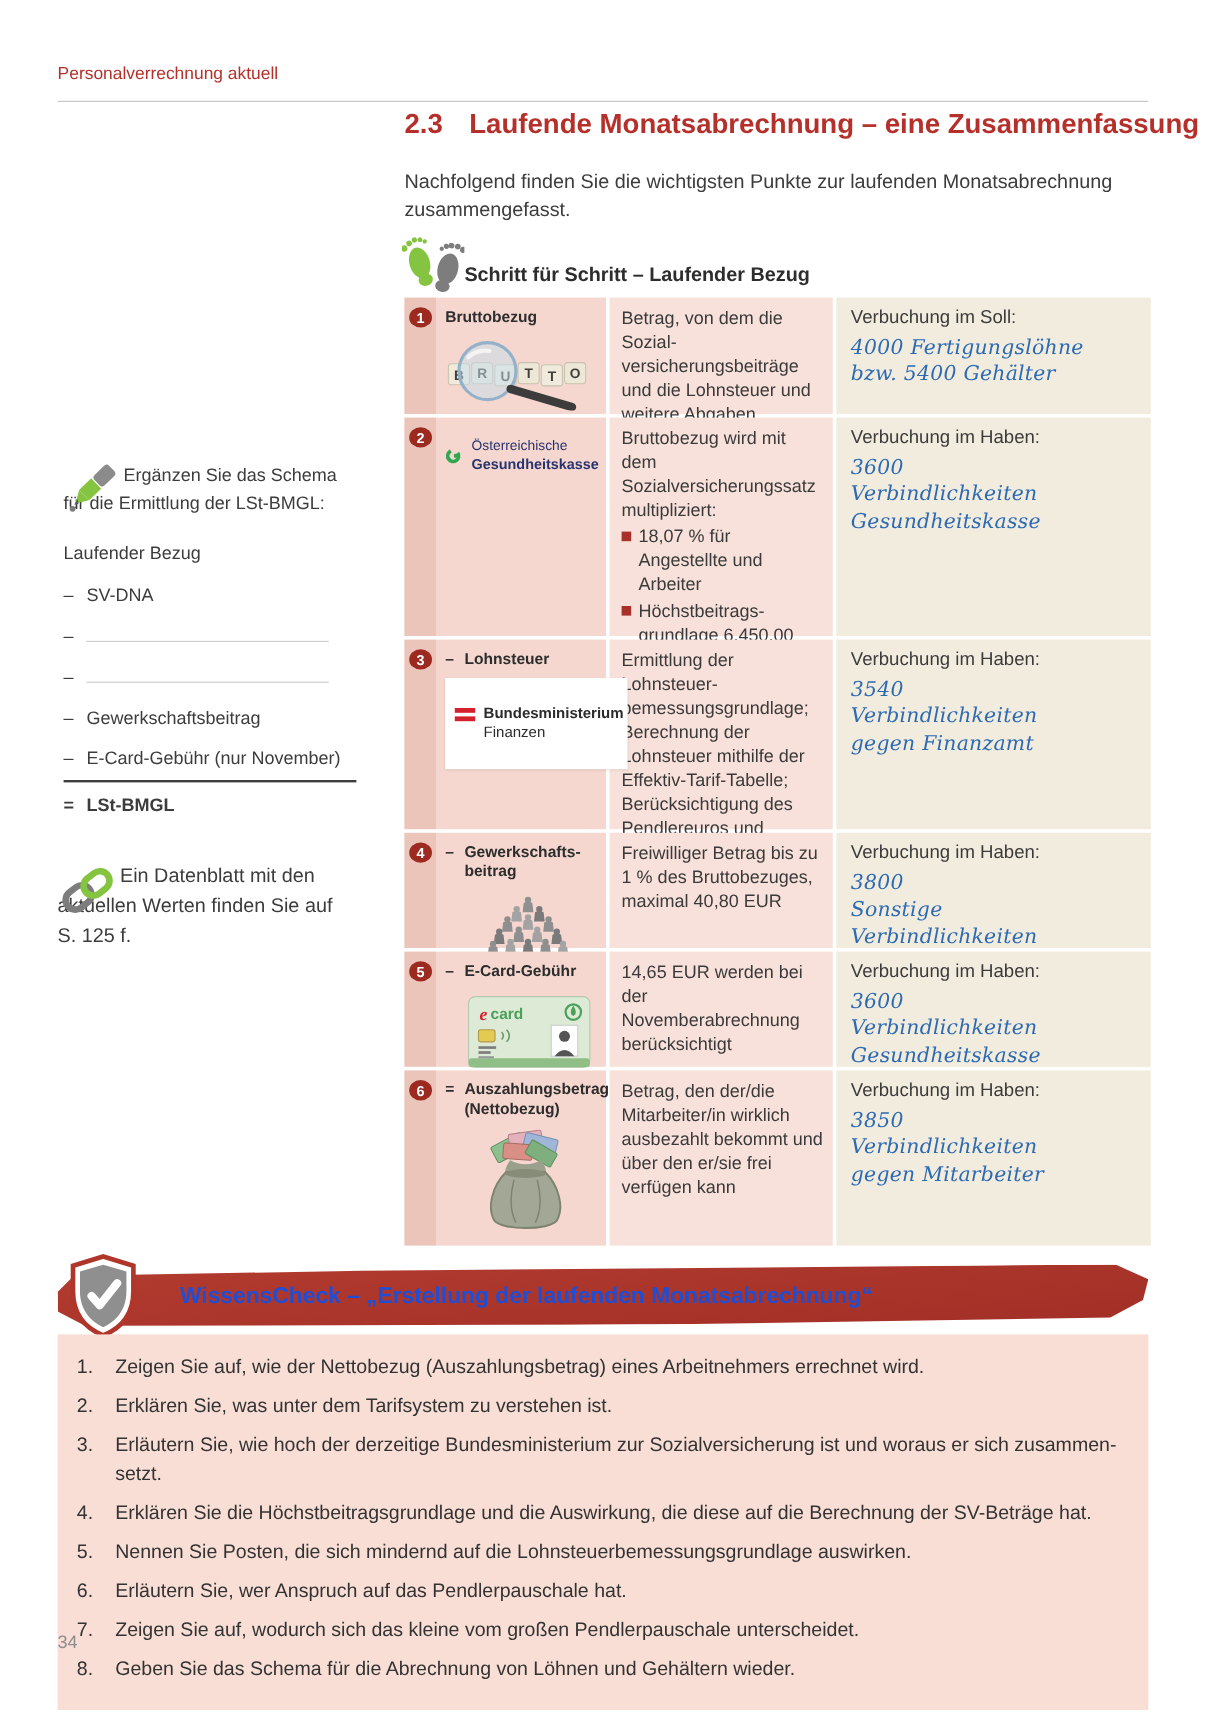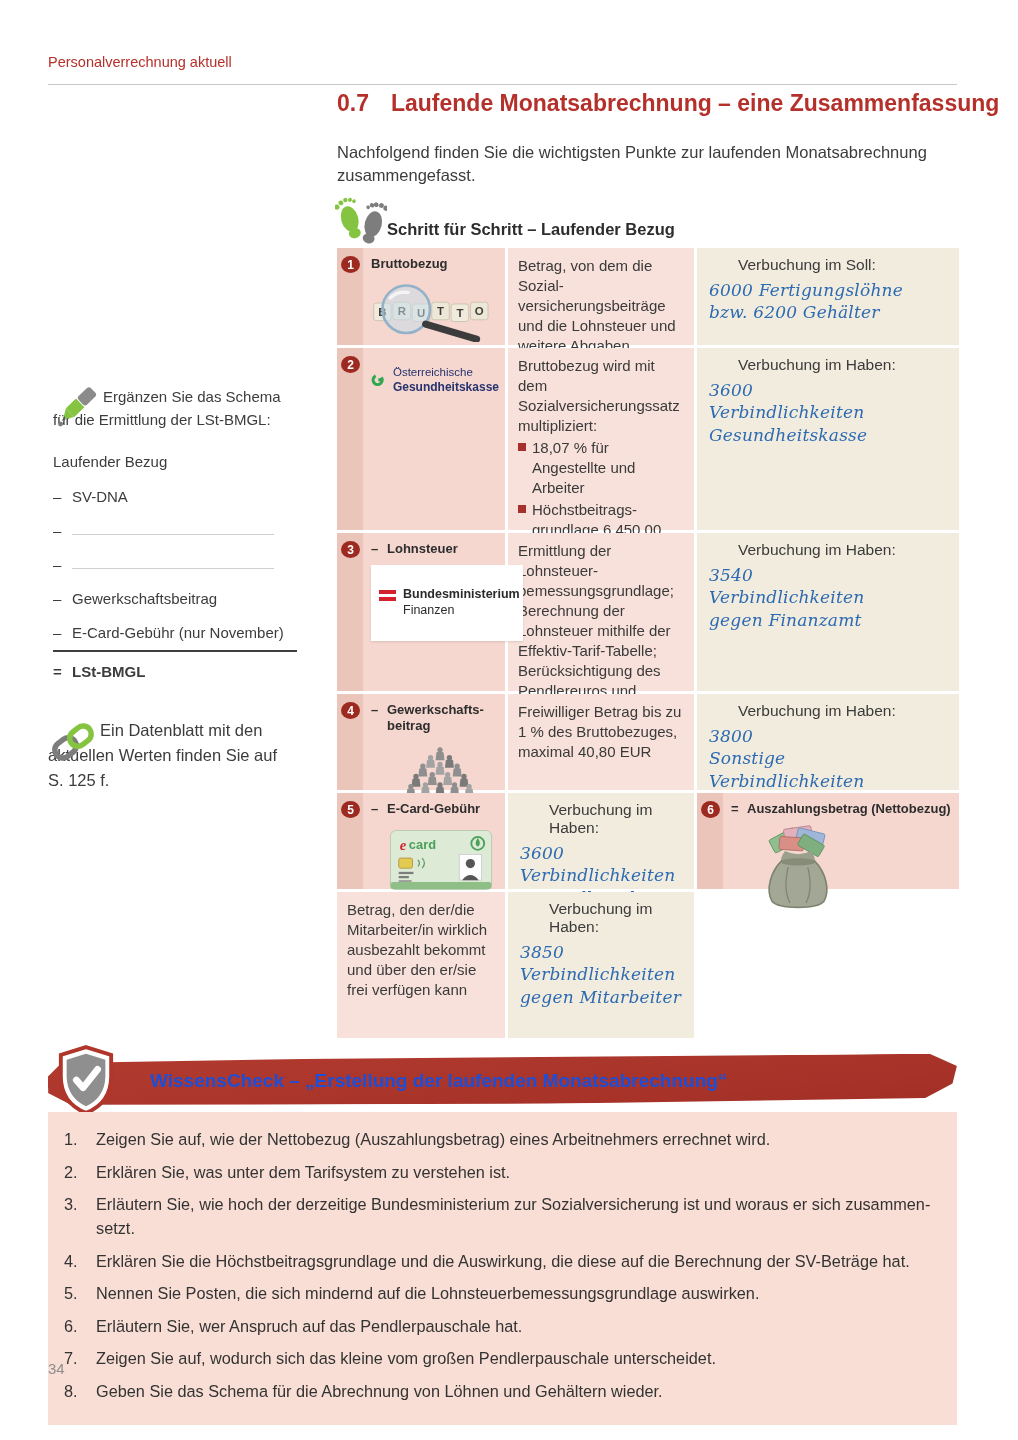--- a/index.html
+++ b/index.html
@@ -29,21 +29,21 @@
   .cell-b { background:#f8e1da; padding:8px 8px 6px 10px; font-size:15px; line-height:1.33; color:#3a3a3a; }
   .cell-c { background:#f2ecdf; padding:8px 10px 6px 12px; }
   .num { position:absolute; left:4px; top:8px; width:19px; height:17px; border-radius:50%;
          background:#9d2a21; color:#fff; font-size:12px; font-weight:bold;
          display:flex; align-items:center; justify-content:center; }
   .lbl { display:flex; gap:5px; font-size:13px; font-weight:bold; color:#2d2d2d; line-height:1.25; }
   .lbl .pfx { flex:none; width:11px; }
   .limg { margin-top:8px; }
   .bullet { display:flex; gap:6px; margin-top:2px; }
   .bullet .sq { flex:none; width:8px; height:8px; background:#a8302a; margin-top:5px; }
-  .bkt { font-size:15.5px; color:#3b3b3b; margin-bottom:5px;margin-left:29px; }
+  .bkt { font-size:15.5px; color:#3b3b3b; margin-bottom:5px; }
   .bkl { font-family:"DejaVu Serif", serif; font-style:italic; color:#2c6ab2;
          font-size:17px; line-height:1.32; letter-spacing:.2px; }
 
   
   .ogk { display:flex; align-items:center; gap:8px; margin-top:6px; }
   .ogk-txt { font-size:11.5px; color:#27336e; line-height:1.2; }
   .ogk-txt .b2 { font-weight:bold; font-size:12px; }
   .bmf { display:flex; gap:7px; background:#fff; padding:22px 8px; width:152px;
          box-shadow:0 1px 2px rgba(0,0,0,.12); margin-top:8px; }
   .bmf-flag { flex:none; width:17px; padding-top:3px; }
@@ -82,21 +82,21 @@
 </style>
 </head>
 <body>
 
 <div class="page">
 
   <div class="hdr">Personalverrechnung aktuell</div>
   <div class="hdr-rule"></div>
 
   <div class="title">
-    <span>0.7</span>
+    <span>2.3</span>
     <span>Laufende Monatsabrechnung – eine Zusammenfassung</span>
   </div>
   <div class="intro">Nachfolgend finden Sie die wichtigsten Punkte zur laufenden Monatsabrechnung zusammengefasst.</div>
 
   <div class="steps">
     <span>
       <svg width="52" height="54" viewBox="0 0 52 54">
         <g fill="#85c441" transform="rotate(-16 15 28)">
           <ellipse cx="15" cy="27" rx="8.5" ry="13"></ellipse>
           <ellipse cx="16" cy="42" rx="6" ry="5"></ellipse>
@@ -153,22 +153,22 @@
             <line x1="62" y1="50" x2="120" y2="67" stroke="#3c3c3c" stroke-width="8" stroke-linecap="round"></line>
           </g>
         </svg>
       </div>
     </div>
     <div class="cell-b">
       <div>Betrag, von dem die Sozial­versicherungsbeiträge und die Lohnsteuer und weitere Abgaben berechnet werden</div>
     </div>
     <div class="cell-c">
       <div class="bkt">Verbuchung im Soll:</div>
-      <div class="bkl">6000 Fertigungslöhne</div>
-      <div class="bkl">bzw. 6200 Gehälter</div>
+      <div class="bkl">4000 Fertigungslöhne</div>
+      <div class="bkl">bzw. 5400 Gehälter</div>
     </div>
 
     <div class="cell-a">
       <span class="num">2</span>
       <div class="ogk">
         <svg width="36" height="36" viewBox="0 0 40 40">
           <circle cx="19" cy="20" r="13" fill="none" stroke="#2fa84f" stroke-width="9" stroke-dasharray="62 20" transform="rotate(-35 19 20)"></circle>
           <rect x="21" y="15" width="11" height="9" fill="#2fa84f"></rect>
         </svg>
         <div class="ogk-txt">
@@ -283,20 +283,23 @@
           <path d="M31 38 q3 3.5 0 7 M35.5 36 q5 5.5 0 11" stroke="#6a9a6a" fill="none" stroke-width="1.4"></path>
           <rect x="76" y="32" width="24" height="28" fill="#fdfdfd" stroke="#cfcfcf"></rect>
           <circle cx="88" cy="42" r="5" fill="#555"></circle>
           <path d="M79 60 Q88 49 97 60 Z" fill="#555"></path>
           <rect x="10" y="51" width="16" height="2.4" fill="#7c7c7c"></rect>
           <rect x="10" y="55.5" width="11" height="2.4" fill="#7c7c7c"></rect>
           <rect x="10" y="60" width="14" height="2" fill="#9a9a9a"></rect>
         </svg>
       </div>
     </div>
+    <div class="cell-b">
+      <div>14,65 EUR werden bei der Novemberabrechnung berücksichtigt</div>
+    </div>
     <div class="cell-c">
       <div class="bkt">Verbuchung im Haben:</div>
       <div class="bkl">3600</div>
       <div class="bkl">Verbindlichkeiten</div>
       <div class="bkl">Gesundheitskasse</div>
     </div>
 
     <div class="cell-a">
       <span class="num">6</span>
       <div class="lbl">

